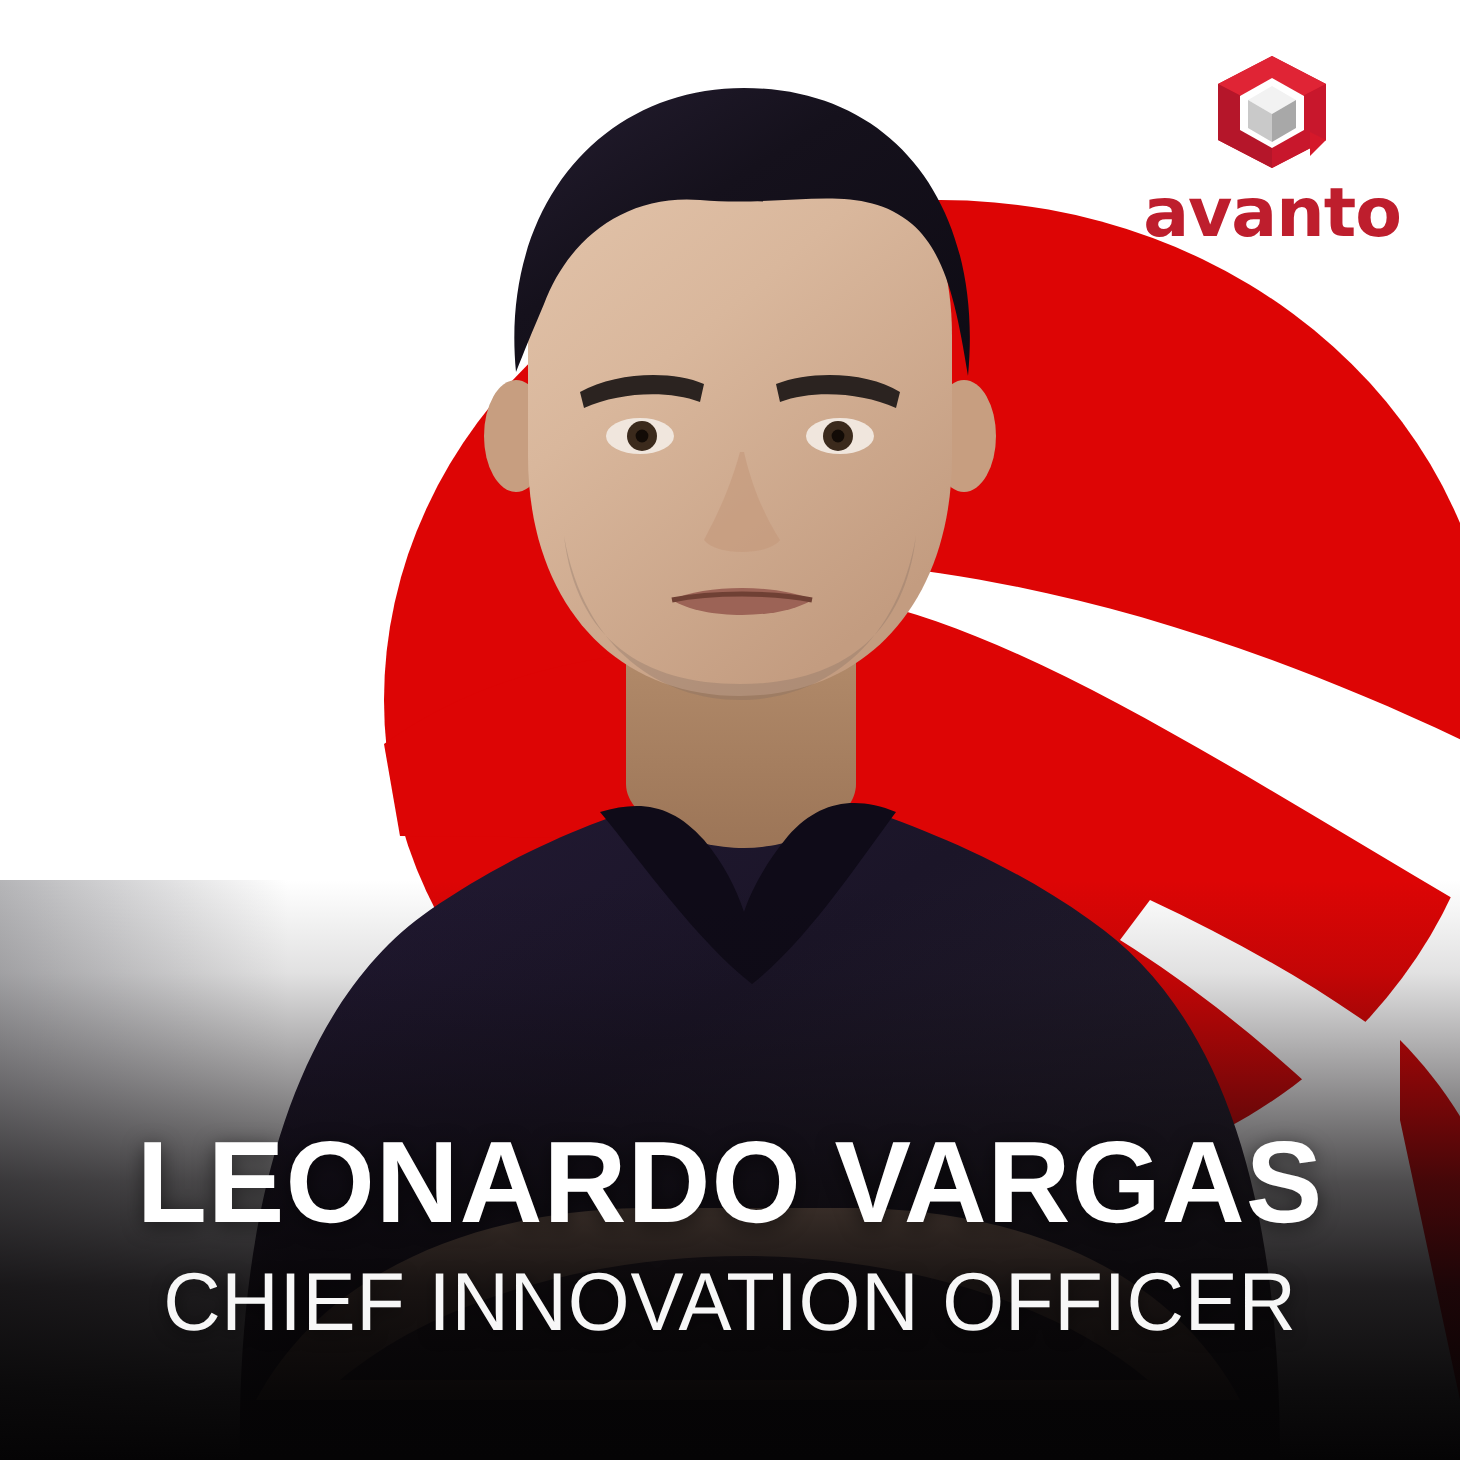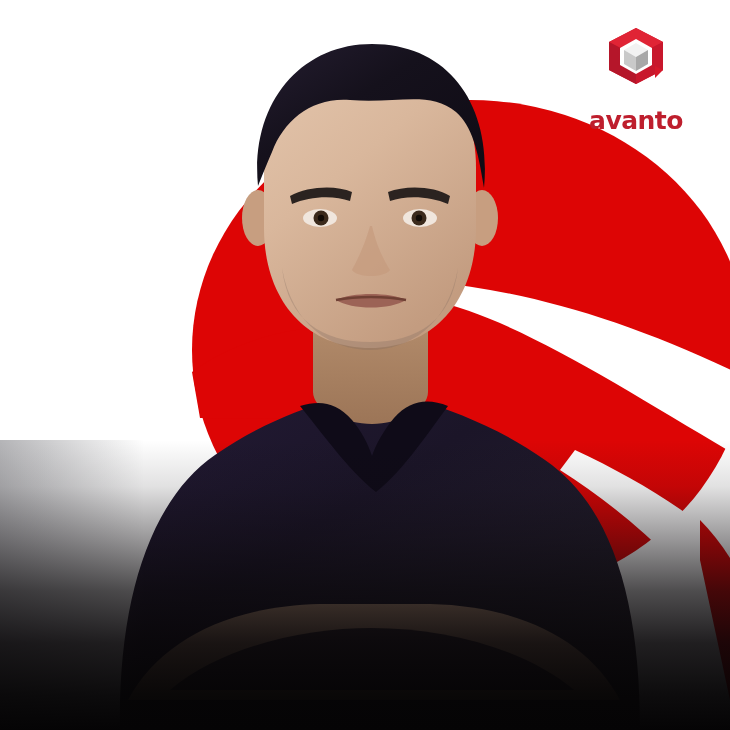--- a/index.html
+++ b/index.html
@@ -44,22 +44,22 @@
 
   
   #logo{
     position:absolute;right:26px;top:26px;
     width:136px;
     display:flex;flex-direction:column;align-items:center;
     user-select:none;
   }
   #logo-mark{width:62px;height:60px;display:block;}
   #logo-word{
-    margin-top:22px;
-    font-size:25px;
+    margin-top:4px;
+    font-size:34px;
     font-weight:700;
     letter-spacing:-0.5px;
     color:#be1e2d;
     line-height:1;
     font-family:"DejaVu Sans",sans-serif;
   }
 
   
   #nameblock{
     position:absolute;left:0;right:0;bottom:58px;
@@ -223,14 +223,18 @@
 
       <polygon points="31,17 43,24 31,31 19,24" fill="#f2f2f2"></polygon>
       <polygon points="19,24 31,31 31,45 19,38" fill="#c9c9c9"></polygon>
       <polygon points="43,24 43,38 31,45 31,31" fill="#a8a8a8"></polygon>
 
       <polygon points="50,40 58,44 50,52" fill="#d5182a"></polygon>
     </svg>
     <div id="logo-word">avanto</div>
   </div>
 
+  <div id="nameblock">
+    <div id="person-name">LEONARDO VARGAS</div>
+    <div id="person-title">CHIEF INNOVATION OFFICER</div>
+  </div>
 
 </div>
 
 </body></html>

